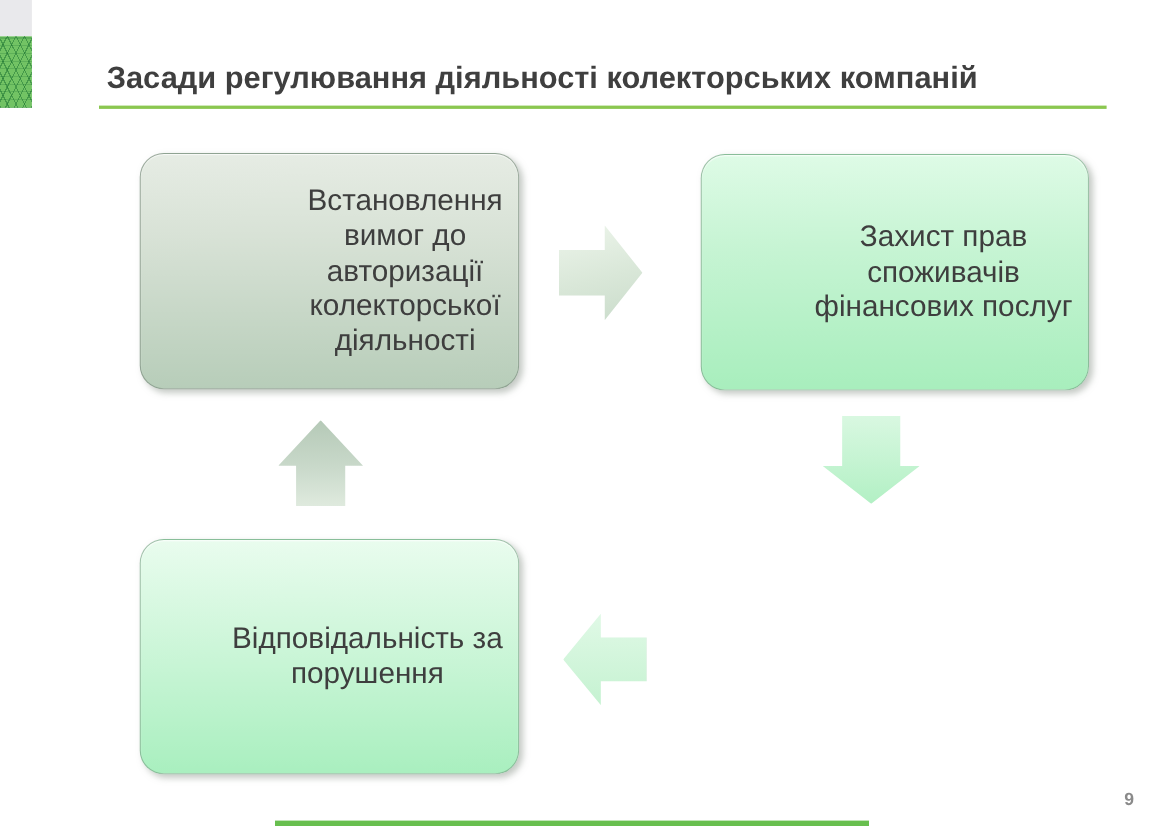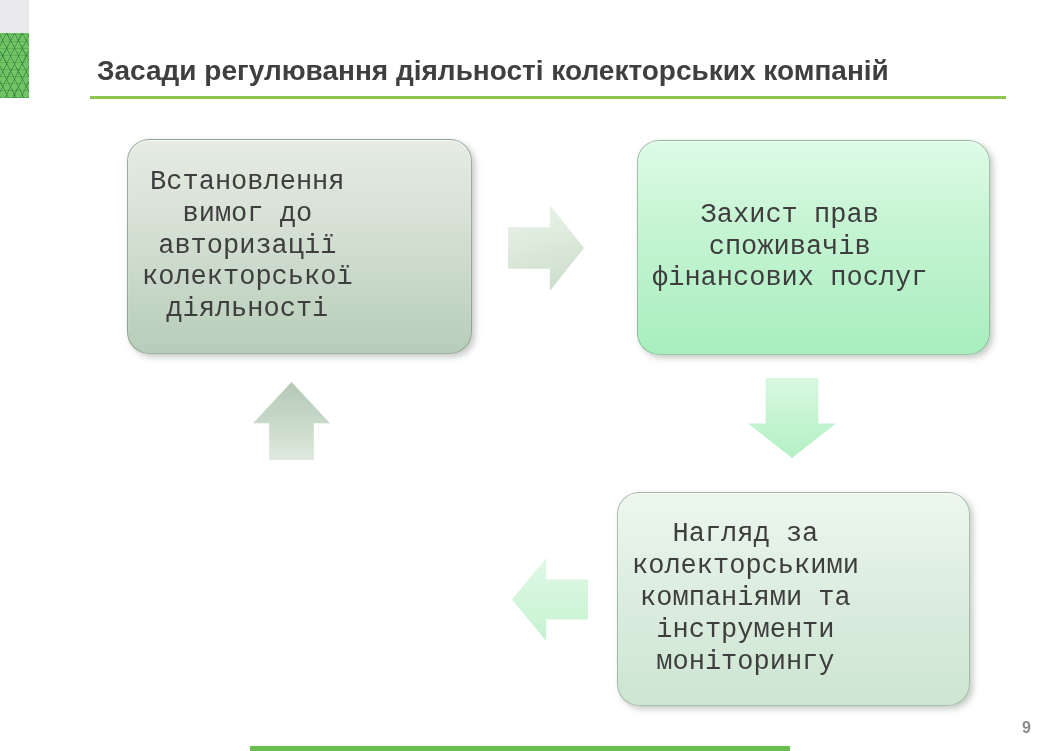--- a/index.html
+++ b/index.html
@@ -17,24 +17,23 @@
       repeating-linear-gradient(0deg, rgba(32,118,52,.25) 0 1px, transparent 1px 7px);
   }
   .title{
     position:absolute;left:97px;top:54px;width:900px;margin:0;
     font-size:28px;font-weight:bold;color:#3f3f3f;letter-spacing:0px;line-height:1.2;
     white-space:nowrap;
   }
   .title-underline{position:absolute;left:90px;top:96px;width:916px;height:3px;background:#8bc750;}
 
   .box{
-    position:absolute;border-radius:22px;display:flex;align-items:center;justify-content:flex-start;
+    position:absolute;border-radius:22px;display:flex;align-items:center;justify-content:flex-end;
     text-align:center;color:#3e3e3e;font-size:27px;line-height:1.18;
     box-shadow:3px 3px 6px rgba(140,150,140,.5), inset 0 1px 1px rgba(255,255,255,.75);
-    font-family:Liberation Mono, monospace;
   }
   .box-text{white-space:pre-line;padding:0 14px;}
   .box-1{
     left:127px;top:139px;width:343px;height:213px;
     background:linear-gradient(180deg,#e6ece4 0%,#d8e2d6 35%,#b7cdb9 100%);
     border:1px solid rgba(122,140,125,.65);
   }
   .box-2{
     left:637px;top:140px;width:351px;height:213px;
     background:linear-gradient(180deg,#defbe6 0%,#c6f4d3 40%,#a8eebd 100%);
@@ -96,28 +95,25 @@
 колекторської
 діяльності</span>
   </div>
 
   <div class="box box-2">
     <span class="box-text">Захист прав
 споживачів
 фінансових послуг</span>
   </div>
 
-  <div class="box box-3">
-    <span class="box-text">Нагляд за
-колекторськими
-компаніями та
-інструменти
-моніторингу</span>
+
+  <div class="box box-4">
+    <span class="box-text">Відповідальність за
+порушення</span>
   </div>
-
 
   <div class="arrow arrow-right"></div>
   <div class="arrow arrow-down"></div>
   <div class="arrow arrow-left"></div>
   <div class="arrow arrow-up"></div>
 
   <div class="footer-bar"></div>
   <div class="page-number">9</div>
 
 </div>

